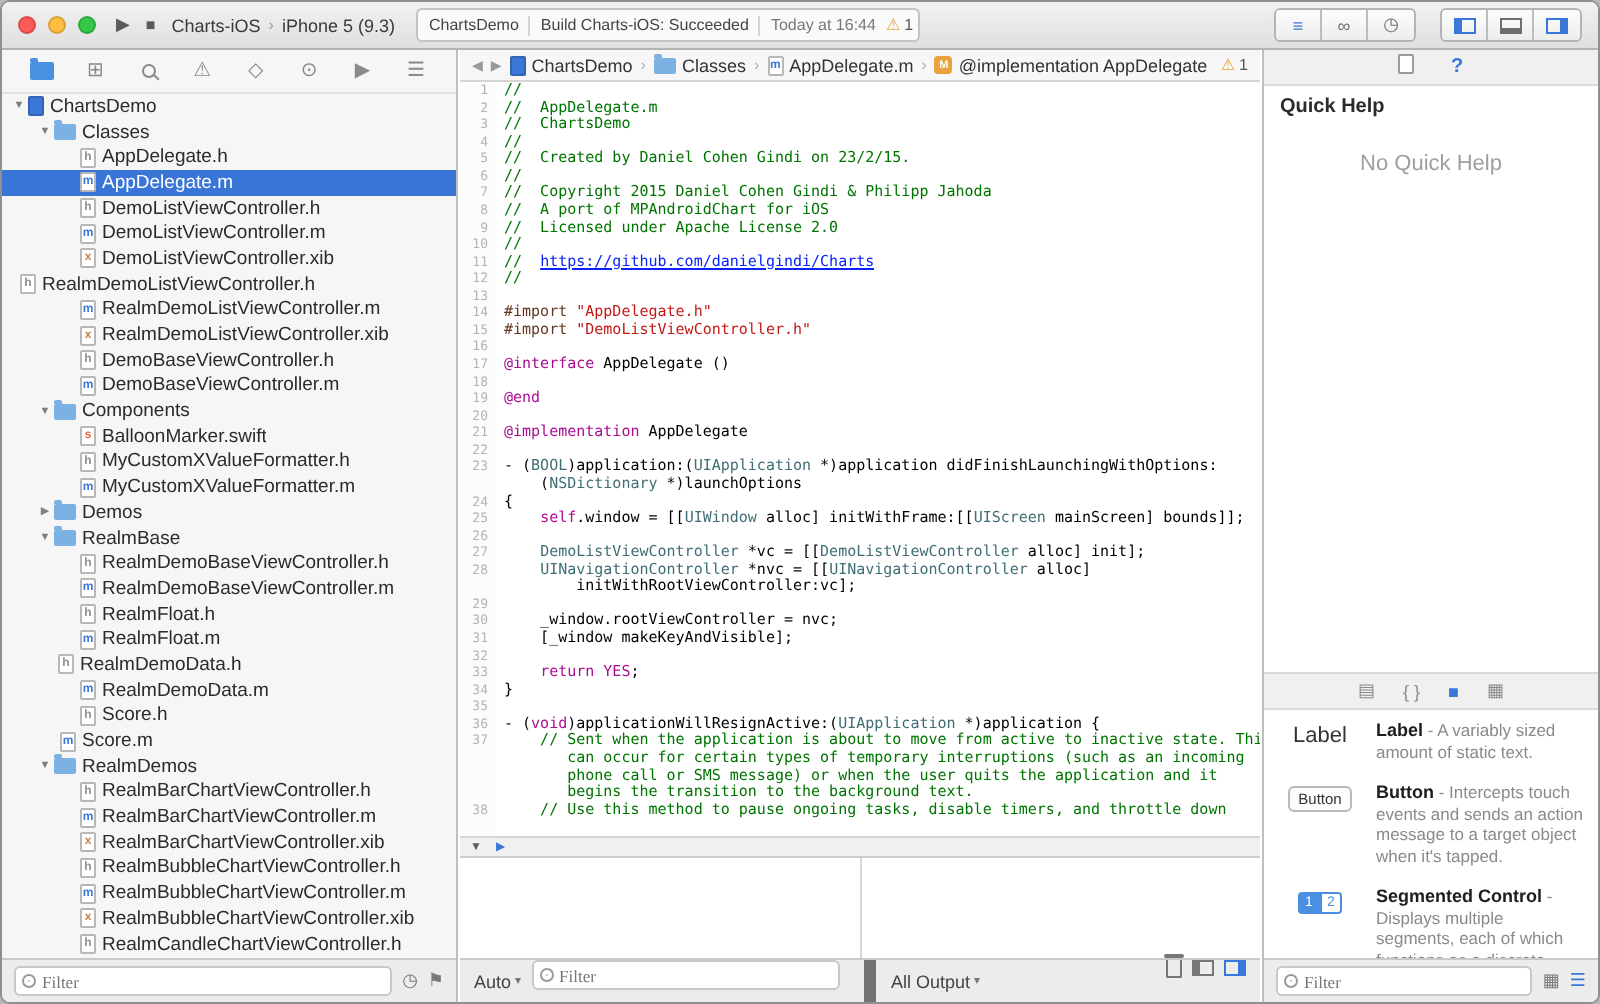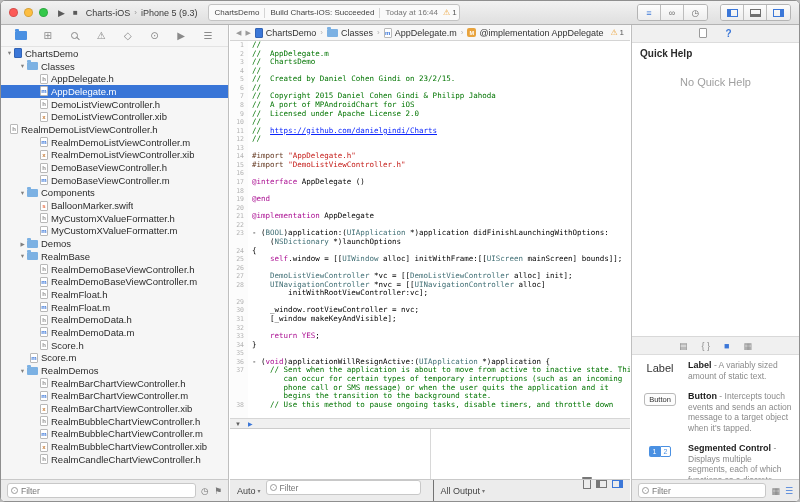--- a/index.html
+++ b/index.html
@@ -57,21 +57,21 @@
   .mag::after{content:"";position:absolute;width:4px;height:1px;background:currentColor;right:-3px;bottom:-1px;transform:rotate(45deg)}
 
   
   .bbar{position:absolute;bottom:0;left:0;right:0;height:22px;background:#ececec;border-top:1px solid #c9c9c9;
     display:flex;align-items:center;gap:5px;padding:0 6px;font-size:9px;color:#444}
   .ffield{position:relative;flex:1;height:15px;background:#fff;border:1px solid #c8c8c8;border-radius:3px;
     display:flex;align-items:center;min-width:40px}
   .fico{width:7px;height:7px;border:1px solid #9a9a9a;border-radius:50%;margin:0 3px;position:relative;flex:none}
   .fico::after{content:"";position:absolute;inset:2px;background:#b9b9b9;border-radius:50%}
   .ffield input{border:none;outline:none;flex:1;min-width:0;font-size:8.5px;background:transparent;
-    font-family:Liberation Sans, sans-serif;color:#333}
+    font-family:Liberation Serif, serif;color:#333}
   .fbtn{color:#7a7a7a;font-size:9px;flex:none}
 
   
   #editor{position:absolute;top:24px;left:229px;right:169px;bottom:0;background:#fff}
   #jumpbar{position:absolute;top:0;left:0;right:0;height:16px;background:#f7f7f7;border-bottom:1px solid #d4d4d4;
     display:flex;align-items:center;gap:4px;padding:0 6px;font-size:9px;color:#333;white-space:nowrap;overflow:hidden}
   .navarr{color:#9a9a9a;font-size:7px}
   .crumb{display:flex;align-items:center;gap:3px}
   .bsep{color:#b0b0b0;font-size:8px}
   .symM{width:9px;height:9px;background:#e8a33d;border-radius:2px;color:#fff;font-size:5.5px;font-weight:bold;
@@ -85,21 +85,21 @@
   .sy-c{color:#007400}.sy-l{color:#0b24fb;text-decoration:underline}.sy-pre{color:#643820}
   .sy-s{color:#c41a16}.sy-k{color:#aa0d91}.sy-t{color:#3f6e74}.sy-p{color:#000}
   #dstrip{position:absolute;top:393px;left:0;right:0;height:10px;background:#f0f0f0;border-top:1px solid #d6d6d6;
     display:flex;align-items:center;gap:7px;padding:0 5px}
   .dsbtn{font-size:6px;color:#5f5f5f;line-height:1}
   .dsbtn.blue{color:#3b77d8}
   #darea{position:absolute;top:403px;left:0;right:0;height:53px;background:#fff;border-top:1px solid #ccc}
   .ddiv{position:absolute;left:50%;top:0;bottom:0;width:1px;background:#d8d8d8}
   #debugbar{padding:0}
   .dhalf{width:50%;display:flex;gap:5px;padding:0 7px;height:100%}
-  .dhalf.rt{border-left:1px solid #737373}
+  .dhalf.rt{border-left:6px solid #737373}
   .scope{display:flex;align-items:center;gap:2px;white-space:nowrap}
   .chev{font-size:6px;color:#777}
   .trash{width:8px;height:9px;border:1px solid #777;border-top:none;border-radius:0 0 1px 1px;position:relative;flex:none;margin-left:auto}
   .trash::before{content:"";position:absolute;top:-3px;left:-2px;right:-2px;height:2px;background:#777;border-radius:1px}
 
   
   #inspector{position:absolute;top:24px;right:0;width:168px;bottom:0;background:#f6f6f6;border-left:1px solid #bfbfbf}
   #insp-tabs{position:absolute;top:0;left:0;right:0;height:18px;display:flex;align-items:center;justify-content:center;
     gap:18px;background:#f0f0f0;border-bottom:1px solid #dcdcdc}
   .itab{color:#8a8a8a;font-size:10px;font-weight:bold}
@@ -207,20 +207,25 @@
           <span class="doc m">m</span>
           <span class="tlabel">AppDelegate.m</span>
         </div>
         <div class="trow" style="padding-left: 30px;">
           <span class="disc"></span>
           <span class="doc h">h</span>
           <span class="tlabel">DemoListViewController.h</span>
         </div>
         <div class="trow" style="padding-left: 30px;">
           <span class="disc"></span>
+          <span class="doc m">m</span>
+          <span class="tlabel">DemoListViewController.m</span>
+        </div>
+        <div class="trow" style="padding-left: 30px;">
+          <span class="disc"></span>
           <span class="doc xib">x</span>
           <span class="tlabel">DemoListViewController.xib</span>
         </div>
         <div class="trow" style="">
           <span class="disc"></span>
           <span class="doc h">h</span>
           <span class="tlabel">RealmDemoListViewController.h</span>
         </div>
         <div class="trow" style="padding-left: 30px;">
           <span class="disc"></span>
@@ -285,21 +290,21 @@
         <div class="trow" style="padding-left: 30px;">
           <span class="disc"></span>
           <span class="doc h">h</span>
           <span class="tlabel">RealmFloat.h</span>
         </div>
         <div class="trow" style="padding-left: 30px;">
           <span class="disc"></span>
           <span class="doc m">m</span>
           <span class="tlabel">RealmFloat.m</span>
         </div>
-        <div class="trow" style="padding-left: 30px;">
+        <div class="trow" style="padding-left: 19px;">
           <span class="disc"></span>
           <span class="doc h">h</span>
           <span class="tlabel">RealmDemoData.h</span>
         </div>
         <div class="trow" style="padding-left: 30px;">
           <span class="disc"></span>
           <span class="doc m">m</span>
           <span class="tlabel">RealmDemoData.m</span>
         </div>
         <div class="trow" style="padding-left: 30px;">
@@ -553,21 +558,21 @@
         <div class="crow">
           <span class="gut"></span>
           <span class="ctext"><span class="sy-c">       can occur for certain types of temporary interruptions (such as an incoming</span></span>
         </div>
         <div class="crow">
           <span class="gut"></span>
           <span class="ctext"><span class="sy-c">       phone call or SMS message) or when the user quits the application and it</span></span>
         </div>
         <div class="crow">
           <span class="gut"></span>
-          <span class="ctext"><span class="sy-c">       begins the transition to the background state.</span></span>
+          <span class="ctext"><span class="sy-c">       begins the transition to the background text.</span></span>
         </div>
         <div class="crow">
           <span class="gut">38</span>
           <span class="ctext"><span class="sy-c">    // Use this method to pause ongoing tasks, disable timers, and throttle down</span></span>
         </div>
         <div class="crow">
           <span class="gut"></span>
         </div>
       </div>
     <div id="dstrip">

